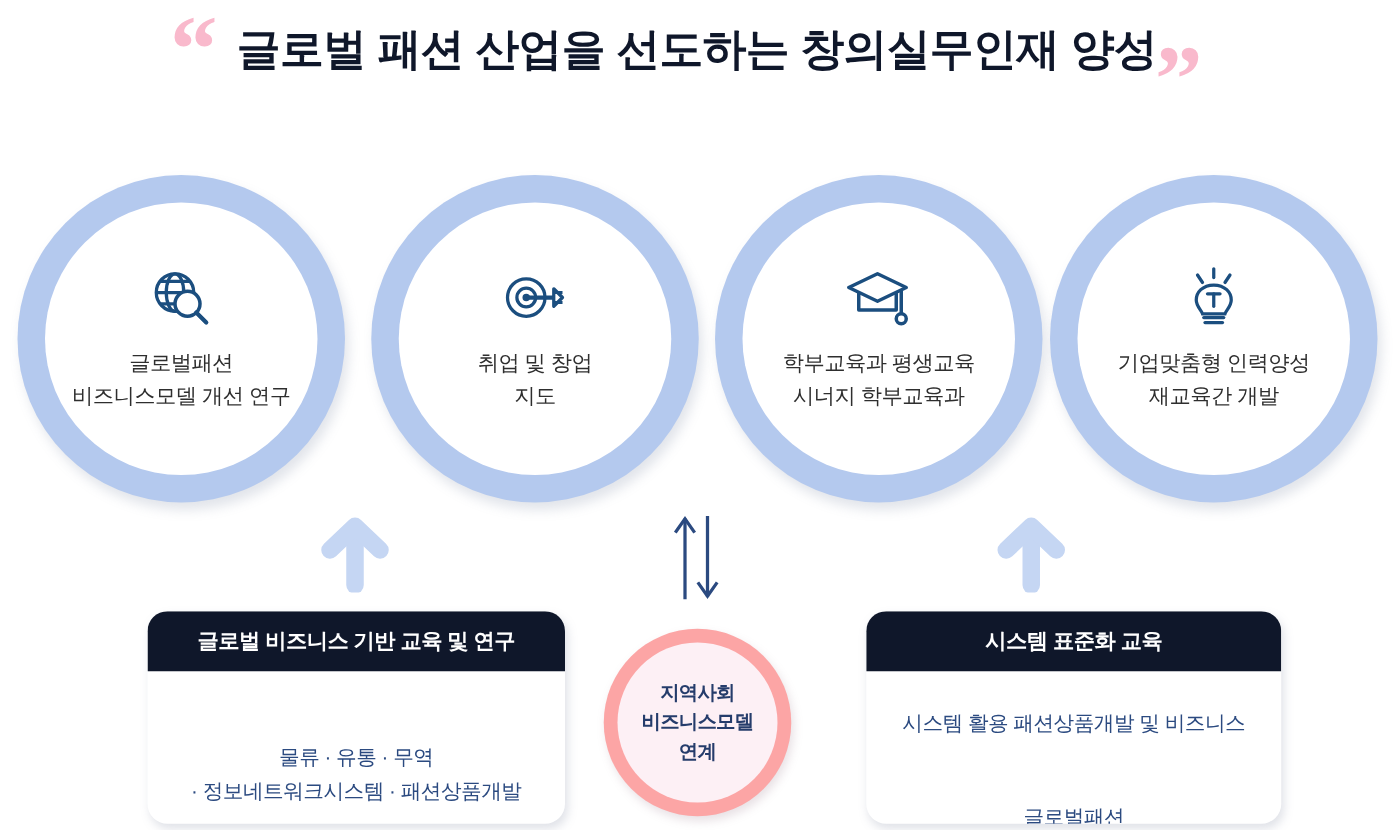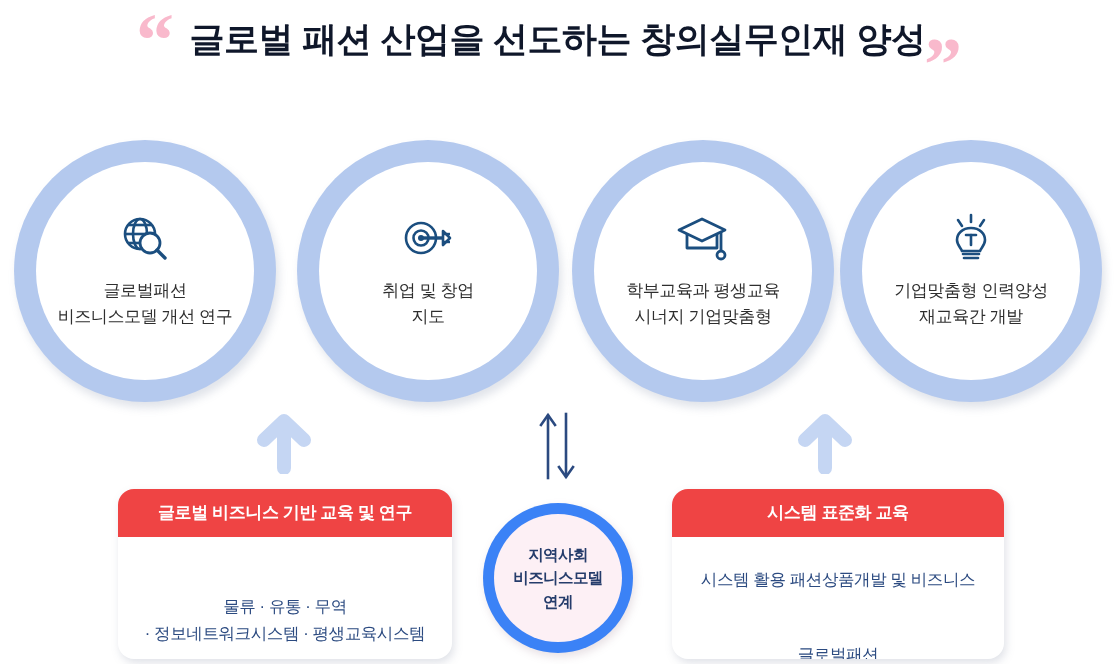--- a/index.html
+++ b/index.html
@@ -117,21 +117,21 @@
 
   
   .card {
     position: absolute;
     border-radius: 16px;
     background: #ffffff;
     box-shadow: 2px 4px 8px rgba(130,140,165,0.25);
     overflow: hidden;
   }
   .card-header {
-    background: #ef4444;
+    background: #0f172a;
     color: #ffffff;
     font-size: 17px;
     font-weight: bold;
     letter-spacing: -0.4px;
     text-align: center;
     height: 48px;
     line-height: 48px;
     white-space: nowrap;
   }
   .card-body {
@@ -142,32 +142,32 @@
     letter-spacing: -0.4px;
     display: flex;
     flex-direction: column;
     align-items: center;
     justify-content: center;
     white-space: nowrap;
     margin-top: 22px;
   }
   #card-left { left: 118px; top: 489px; width: 334px; height: 170px; }
   #card-left .card-body { height: 122px; }
-  #card-right { left: 672px; top: 489px; width: 332px; height: 170px; }
+  #card-right { left: 693px; top: 489px; width: 332px; height: 170px; }
   #card-right .card-body { height: 116px; gap: 48px; }
 
   
   #pink-circle {
     position: absolute;
     left: 483px;
     top: 503px;
     width: 150px;
     height: 150px;
     border-radius: 50%;
-    background: #3b82f6;
+    background: #fca5a5;
     box-shadow: 2px 4px 8px rgba(150,120,135,0.22);
   }
   #pink-circle-inner {
     position: absolute;
     left: 11px;
     top: 11px;
     width: 128px;
     height: 128px;
     border-radius: 50%;
     background: #FDF0F5;
@@ -248,21 +248,21 @@
           <g fill="none" stroke="#1B4E7F" stroke-width="2.8" stroke-linejoin="round">
             <path d="M26 4 L49 15 L26 26 L3 15 Z"></path>
             <path d="M11 19 L11 33 L41 33 L41 19"></path>
             <path d="M45 17 L45 36"></path>
           </g>
           <circle cx="45" cy="40" r="4" fill="none" stroke="#1B4E7F" stroke-width="2.8"></circle>
         </svg>
       </div>
       <div class="circle-label">
         <span class="nowrap-line">학부교육과 평생교육</span>
-        <span class="nowrap-line">시너지 기업맞춤형</span>
+        <span class="nowrap-line">시너지 학부교육과</span>
       </div>
     </div>
   </div>
 
   <div class="circle" id="circle-3">
     <div class="circle-inner">
       <div class="circle-icon">
         <svg width="44" height="50" viewBox="0 0 44 50">
           <g stroke="#1B4E7F" stroke-width="2.6" stroke-linecap="round" fill="none">
             <line x1="22" y1="2" x2="22" y2="9"></line>
@@ -311,21 +311,21 @@
       <line x1="31" y1="2" x2="31" y2="64"></line>
       <path d="M24 55 L31 65 L38 55"></path>
     </g>
   </svg>
 </div>
 
 <div class="card" id="card-left">
   <div class="card-header">글로벌 비즈니스 기반 교육 및 연구</div>
   <div class="card-body">
     <span class="nowrap-line">물류 · 유통 · 무역</span>
-    <span class="nowrap-line">· 정보네트워크시스템 · 평생교육시스템</span>
+    <span class="nowrap-line">· 정보네트워크시스템 · 패션상품개발</span>
   </div>
 </div>
 
 <div class="card" id="card-right">
   <div class="card-header">시스템 표준화 교육</div>
   <div class="card-body">
     <span class="nowrap-line">시스템 활용 패션상품개발 및 비즈니스</span>
     <span class="nowrap-line">글로벌패션</span>
   </div>
 </div>

